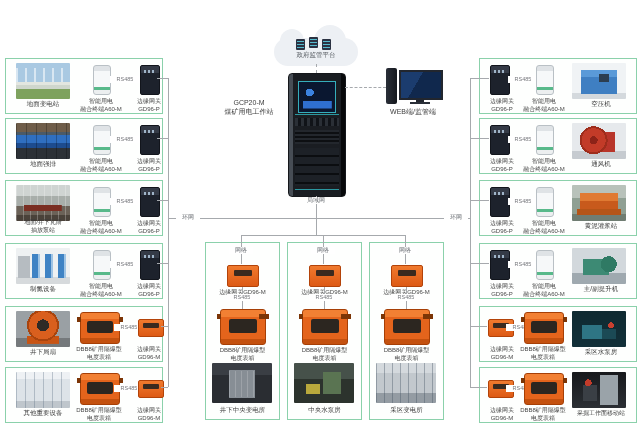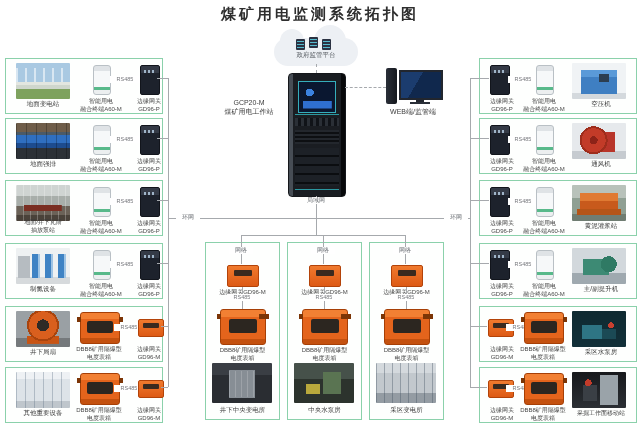--- a/index.html
+++ b/index.html
@@ -85,21 +85,20 @@
   .pc-mon{position:absolute;left:399px;top:70px;width:40px;height:26px;border:2px solid #22262e;
         background:linear-gradient(120deg,#1b3c6e 0 40%,#10284d 40%);}
   .pc-stand{position:absolute;left:416px;top:98px;width:8px;height:4px;background:#22262e;}
   .pc-base{position:absolute;left:410px;top:102px;width:20px;height:2px;background:#2a2f38;}
   .z{z-index:2;}
 </style>
 </head>
 <body>
 
 <div class="stage">
-  <div class="title">煤矿用电监测系统拓扑图</div>
 
   <div class="gbox" style="left:5px;top:58px">
     <div class="ph ph-substation"></div>
     <div class="lbl" style="left:0;width:74px;top:41px">地面变电站</div>
     <div class="dev term" style="left:87px;top:6px"></div>
     <div class="dlbl" style="left:63px;width:64px;top:38px">智能用电
 融合终端A60-M</div>
     <div class="hl" style="left:105px;top:20px;width:29px"></div>
     <div class="rs" style="left:104px;width:30px;top:17px">RS485</div>
     <div class="dev gwd" style="left:134px;top:6px"></div>

